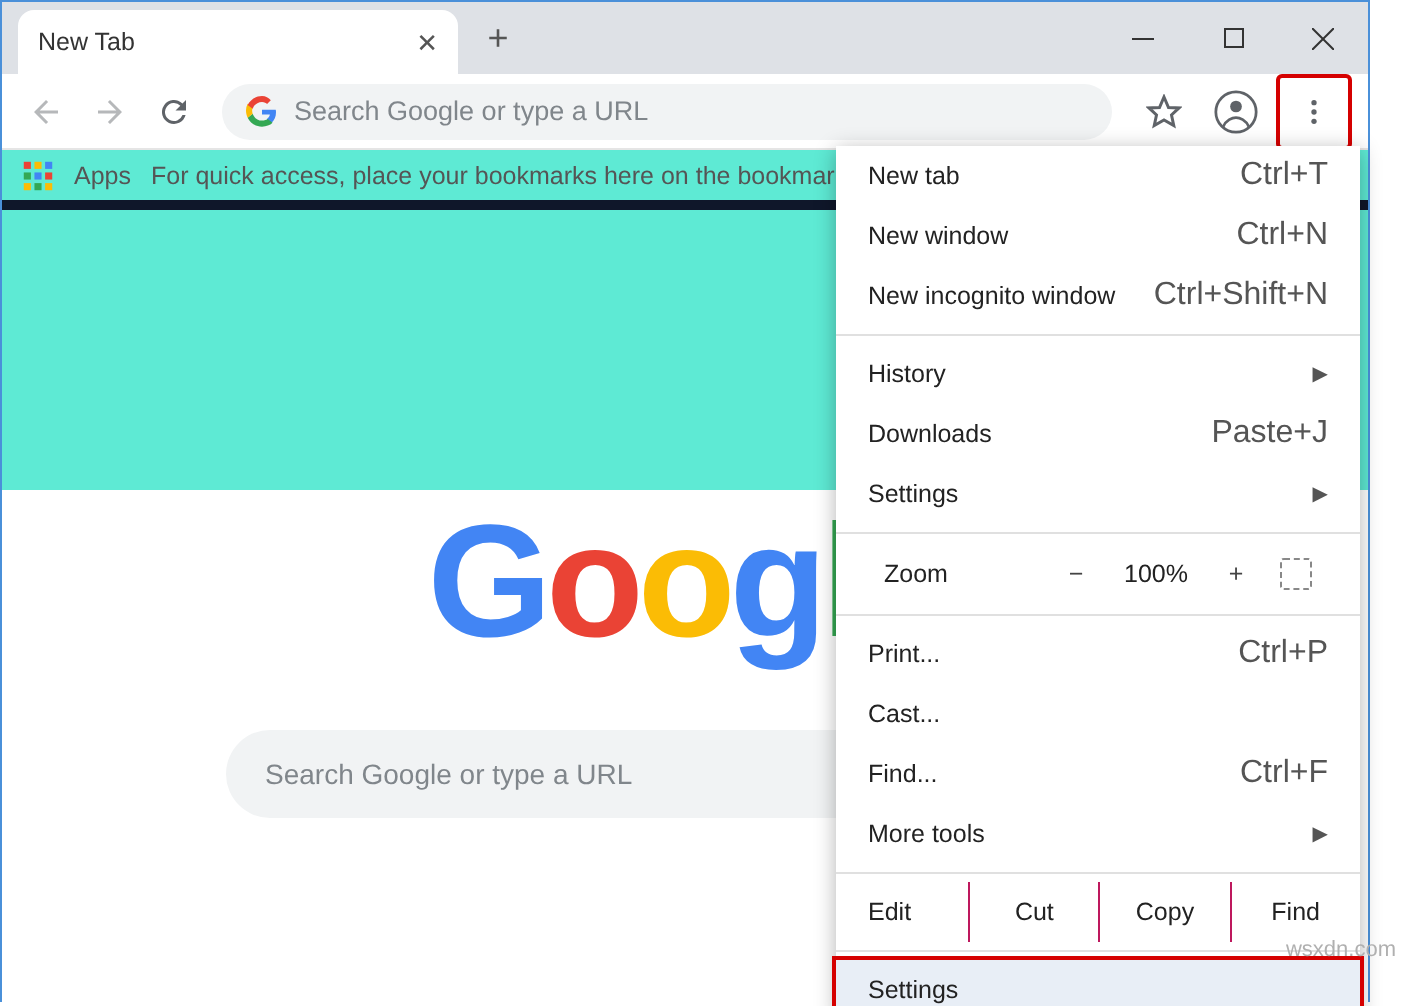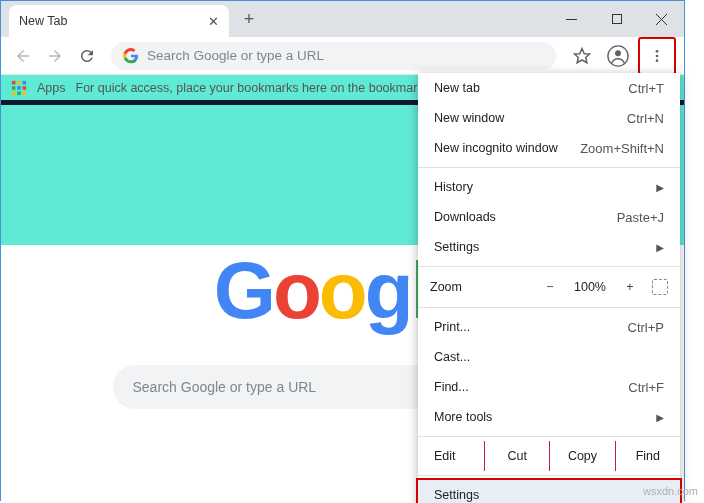--- a/index.html
+++ b/index.html
@@ -35,35 +35,35 @@
 .logo { margin-top: 140px; text-align: center; }
 .logo-text { font-size: 80px; font-weight: 600; letter-spacing: -3px; }
 .l-b { color: #4285F4; } .l-r { color: #EA4335; } .l-y { color: #FBBC05; } .l-g { color: #34A853; }
 .search-box { width: 460px; height: 44px; margin: 28px auto 0; background: #f1f3f4; border-radius: 22px; display: flex; align-items: center; padding: 0 20px; color: #80868b; font-size: 14px; }
 
 
 .menu { position: absolute; top: 72px; right: 4px; width: 262px; background: #fff; box-shadow: 0 2px 10px rgba(0,0,0,.3); font-size: 12.5px; color: #222; z-index: 10; }
 .menu-item { display: flex; align-items: center; height: 30px; padding: 0 16px; cursor: pointer; }
 .menu-item:hover, .menu-item.hover { background: #e8eef6; }
 .menu-label { flex: 1; }
-.menu-short { color: #555; font-size: 13px; }
+.menu-short { color: #555; font-size: 16px; }
 .menu-arrow { color: #555; font-size: 10px; margin-left: 6px; }
 .menu-sep { height: 1px; background: #e0e0e0; margin: 4px 0; }
-.menu-zoom { display: flex; align-items: center; height: 32px; padding: 0 12px; gap: 8px; }
+.menu-zoom { display: flex; align-items: center; height: 32px; padding: 0 24px; gap: 8px; }
 .menu-zoom .zlabel { flex: 1; }
 .zbtn { width: 20px; text-align: center; color: #444; cursor: pointer; }
 .zval { width: 44px; text-align: center; }
 .full-ic { width: 16px; height: 16px; border: 1px dashed #888; border-radius: 2px; margin-left: 4px; cursor: pointer; }
 .menu-edit { display: flex; align-items: center; height: 30px; padding: 0 0 0 16px; }
 .menu-edit .elabel { width: 50px; }
 .ebtn { flex: 1; text-align: center; border-left: 1px solid #be185d; height: 100%; line-height: 30px; cursor: pointer; }
 .menu-highlight { border: 2px solid #d50000; margin: -2px; position: relative; z-index: 2; }
 
 
-.wm { position: absolute; right: 6px; bottom: 6px; font-size: 11px; color: #b0b0b0; z-index: 20; }
+.wm { position: absolute; right: 6px; bottom: 22px; font-size: 11px; color: #b0b0b0; z-index: 20; }
 </style>
 </head>
 <body>
 
 <div class="window">
 
   <div class="titlebar">
     <div class="tab">
       <span>New Tab</span>
       <span class="tab-close">✕</span>
@@ -166,21 +166,21 @@
     <div class="menu-item">
         <span class="menu-label">New tab</span>
         <span class="menu-short">Ctrl+T</span>
       </div>
     <div class="menu-item">
         <span class="menu-label">New window</span>
         <span class="menu-short">Ctrl+N</span>
       </div>
     <div class="menu-item">
         <span class="menu-label">New incognito window</span>
-        <span class="menu-short">Zoom+Shift+N</span>
+        <span class="menu-short">Ctrl+Shift+N</span>
       </div>
     <div class="menu-sep"></div>
     <div class="menu-item">
         <span class="menu-label">History</span>
         <span class="menu-arrow">▶</span>
       </div>
     <div class="menu-item">
         <span class="menu-label">Downloads</span>
         <span class="menu-short">Paste+J</span>
       </div>

